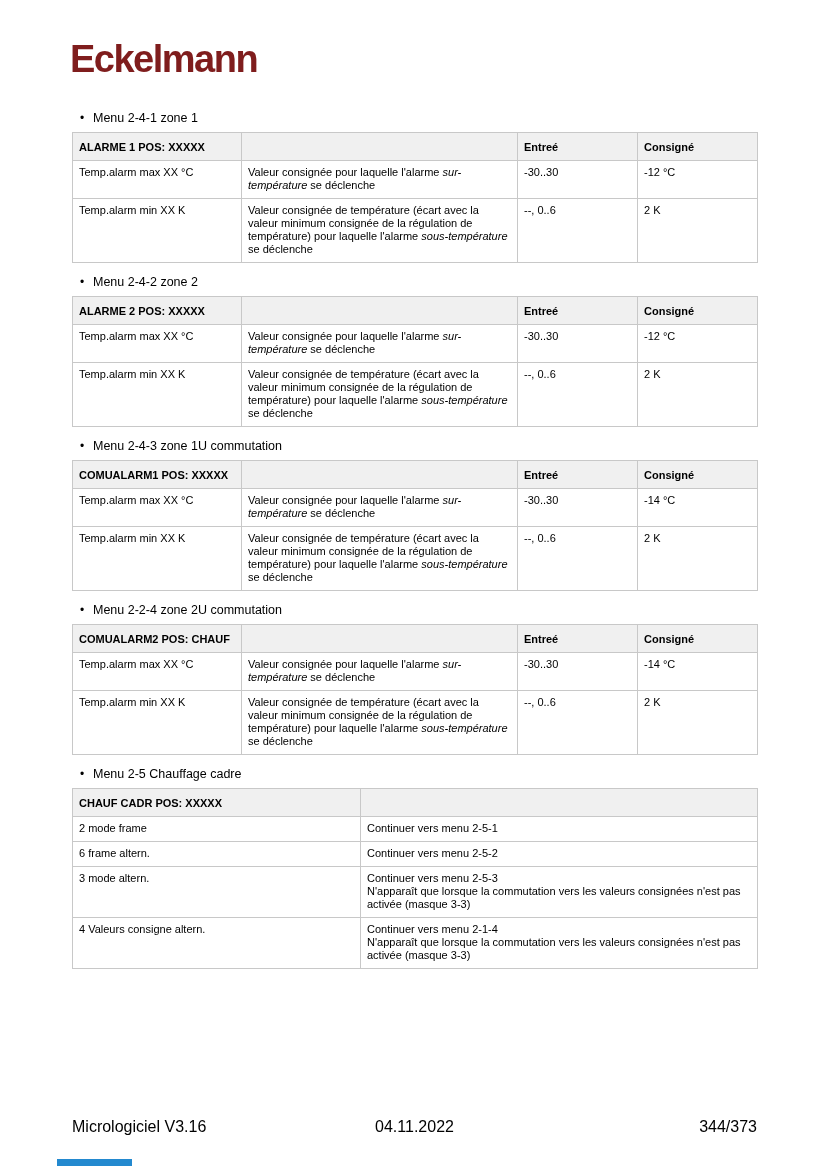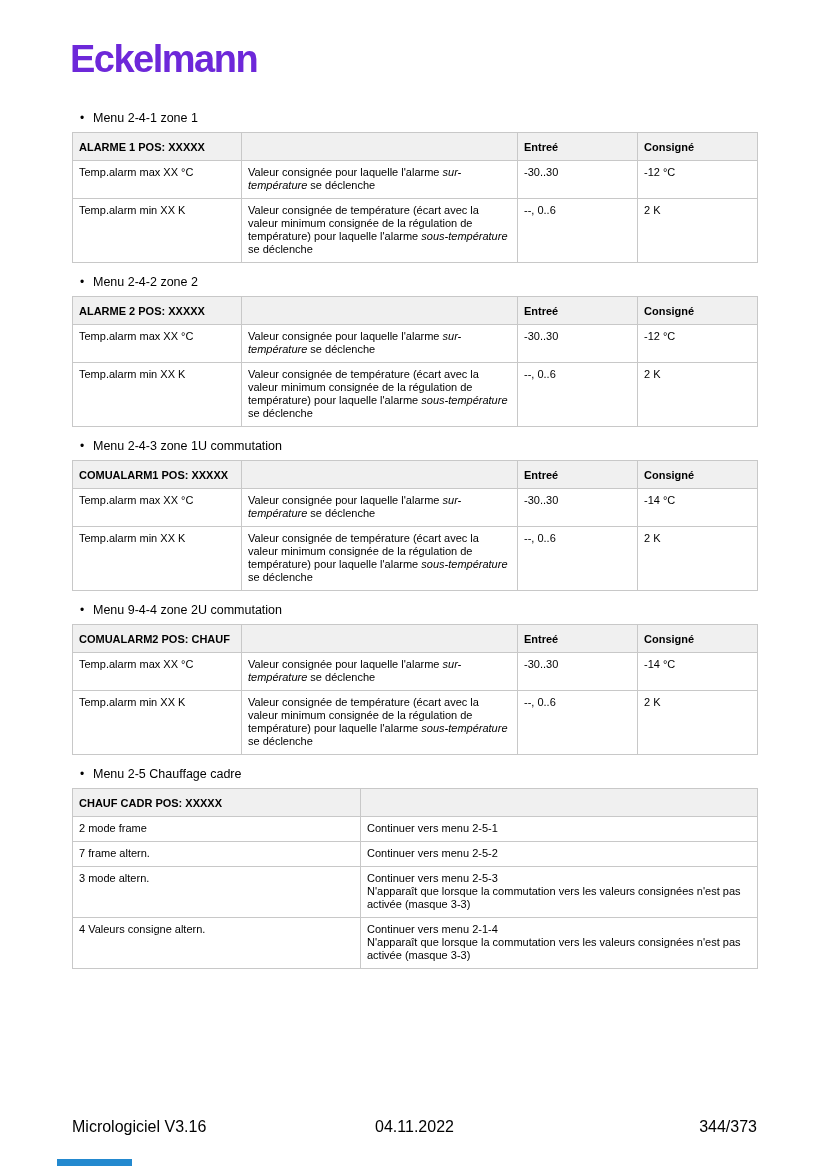--- a/index.html
+++ b/index.html
@@ -13,21 +13,21 @@
     color: #000000;
     overflow: hidden;
   }
   .logo {
     position: absolute;
     left: 70px;
     top: 40px;
     font-size: 38px;
     font-weight: bold;
     letter-spacing: -1.5px;
-    color: #6d28d9;
+    color: #7f1d1d;
     line-height: 1;
   }
   .content {
     position: absolute;
     left: 72px;
     top: 105px;
     width: 685px;
   }
   .heading {
     display: flex;
@@ -197,21 +197,21 @@
           <td>Temp.alarm min XX K</td>
           <td><span>Valeur consignée de température (écart avec la valeur minimum consignée de la régulation de température) pour laquelle l'alarme </span><span class="desc-italic">sous-température</span><span> se déclenche</span></td>
           <td>--, 0..6</td>
           <td>2 K</td>
         </tr>
       </tbody>
     </table>
 
     <div class="heading">
       <span class="bullet">•</span>
-      <span class="heading-text">Menu 9-4-4 zone 2U commutation</span>
+      <span class="heading-text">Menu 2-2-4 zone 2U commutation</span>
     </div>
     <table class="t4">
       <colgroup>
           <col class="c1">
           <col class="c2">
           <col class="c3">
           <col class="c4">
         </colgroup>
       <thead>
         <tr>
@@ -254,21 +254,21 @@
       </thead>
       <tbody>
         <tr>
           <td>2 mode frame</td>
           <td>
             <div>Continuer vers menu 2-5-1</div>
             <div></div>
           </td>
         </tr>
         <tr>
-          <td>7 frame altern.</td>
+          <td>6 frame altern.</td>
           <td>
             <div>Continuer vers menu 2-5-2</div>
             <div></div>
           </td>
         </tr>
         <tr>
           <td>3 mode altern.</td>
           <td>
             <div>Continuer vers menu 2-5-3</div>
             <div>N'apparaît que lorsque la commutation vers les valeurs consignées n'est pas activée (masque 3-3)</div>

